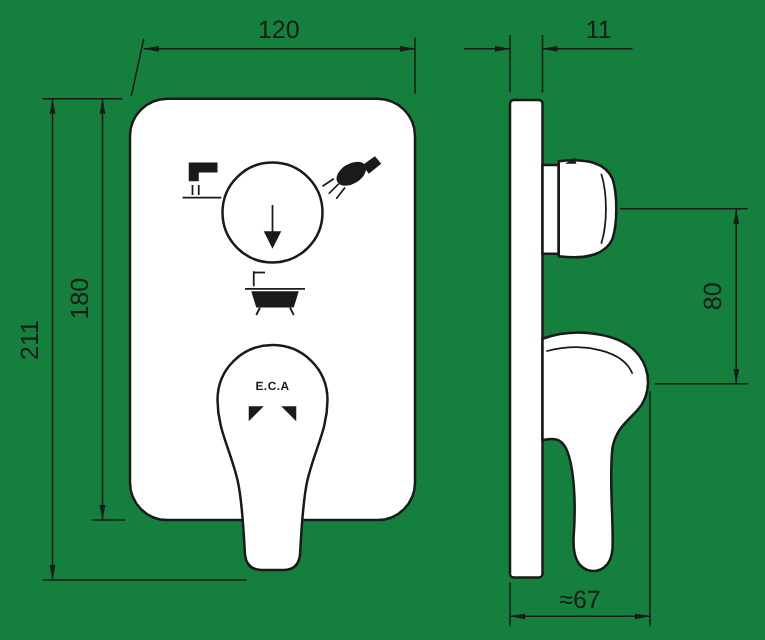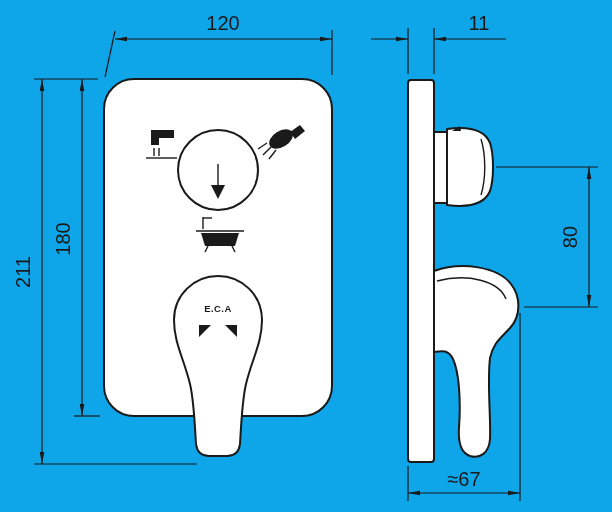--- a/index.html
+++ b/index.html
@@ -1,17 +1,17 @@
 <!DOCTYPE html>
 <html><head>
 <meta charset="utf-8">
 <title>Drawing</title>
 <style>
   html,body{margin:0;padding:0;background:#ffffff;}
-  .page{width:612px;height:512px;background:#0ea5e9;position:relative;overflow:hidden;}
+  .page{width:612px;height:512px;background:#15803d;position:relative;overflow:hidden;}
   svg{display:block;}
   .outline{fill:#ffffff;stroke:#1a1a1a;stroke-width:2;stroke-linejoin:round;}
   .thin{fill:none;stroke:#1a1a1a;stroke-width:1.4;}
   .dim{fill:none;stroke:#1a1a1a;stroke-width:1.2;}
   .solid{fill:#1a1a1a;stroke:none;}
   text{font-family:"Liberation Sans","DejaVu Sans",sans-serif;font-size:20px;fill:#1a1a1a;}
   .logo-text{font-size:9.5px;font-weight:bold;letter-spacing:.4px;}
 </style>
 </head>
 <body>

